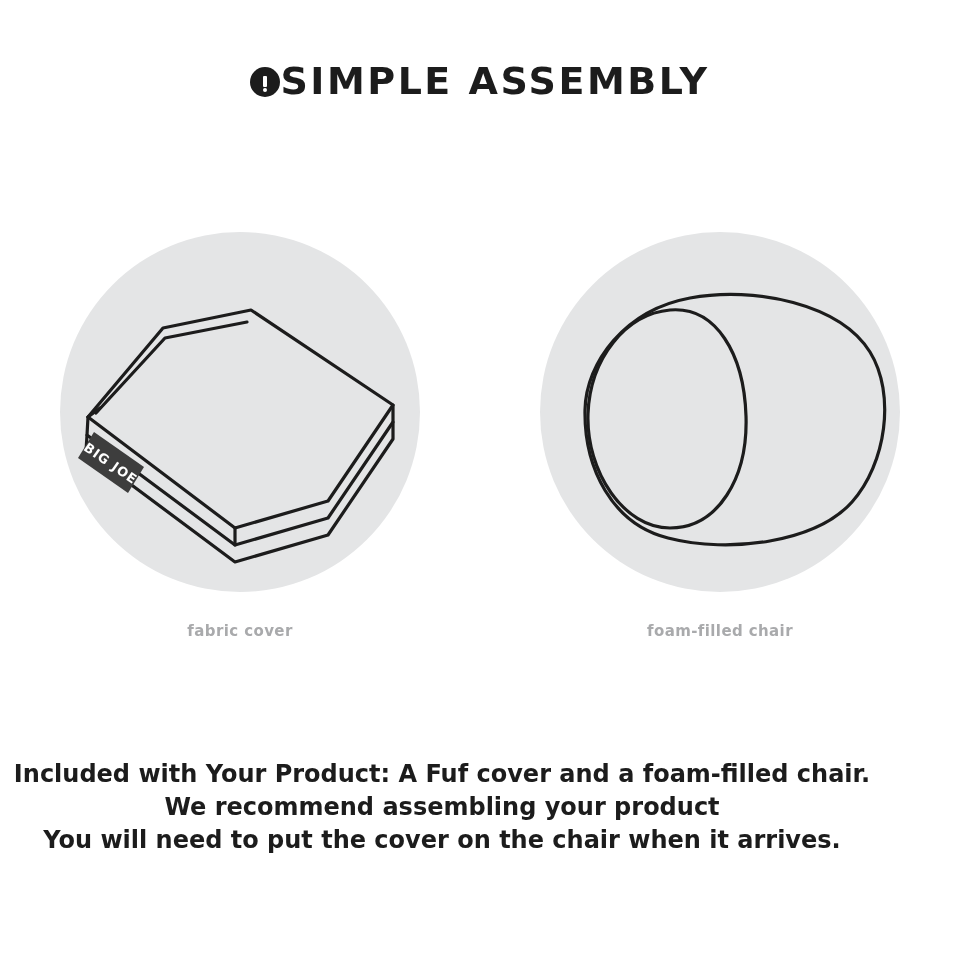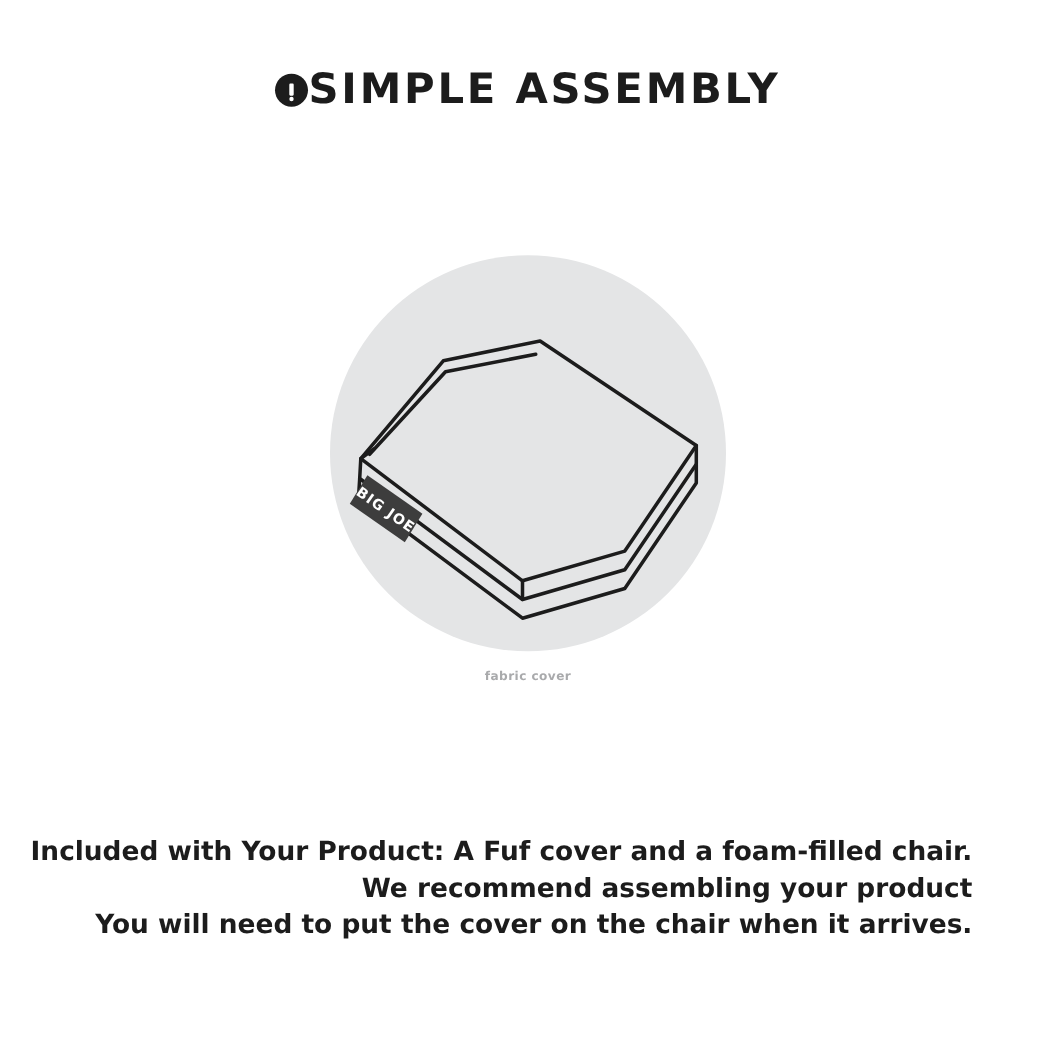--- a/index.html
+++ b/index.html
@@ -89,35 +89,35 @@
     background: #e4e5e6;
     display: flex;
     align-items: center;
     justify-content: center;
   }
   .circle svg {
     display: block;
     overflow: visible;
   }
   .panel-caption {
-    margin-top: 16px;
-    font-family: "DejaVu Sans", sans-serif;
-    font-size: 11px;
+    margin-top: 30px;
+    font-family: "DejaVu Sans", sans-serif;
+    font-size: 15px;
     font-weight: bold;
     letter-spacing: 0.4px;
     color: #a9aaac;
   }
 
   
   .copy {
     position: absolute;
     top: 758px;
     left: 0;
     width: 884px;
-    text-align: right;
+    text-align: center;
     font-family: "DejaVu Sans", sans-serif;
     font-size: 24px;
     font-weight: bold;
     color: #1c1c1c;
     line-height: 1.38;
   }
   .copy .line {
     display: block;
     white-space: nowrap;
   }
@@ -166,20 +166,42 @@
 
           <g>
             <polygon points="34,200 84,235 68,261 18,226" fill="#3d3d3d"></polygon>
             <text class="tag-text" x="51" y="236" text-anchor="middle" transform="rotate(35 51 231)">BIG JOE</text>
           </g>
         </svg>
       </div>
       <div class="panel-caption">fabric cover</div>
     </div>
 
+    <div class="panel">
+      <div class="circle">
+        <svg width="360" height="360" viewBox="0 0 360 360">
+          <g fill="none" stroke="#1c1c1c" stroke-width="3.2" stroke-linejoin="round" stroke-linecap="round">
+
+            <path d="M45 178
+                     C46 130, 85 78, 150 66
+                     C215 54, 300 72, 330 120
+                     C356 162, 346 232, 312 270
+                     C276 310, 190 322, 128 306
+                     C72 292, 44 236, 45 178 Z"></path>
+
+            <path d="M48 182
+                     C50 126, 86 82, 130 78
+                     C176 74, 204 122, 206 184
+                     C208 246, 178 296, 130 296
+                     C84 296, 46 240, 48 182 Z"></path>
+          </g>
+        </svg>
+      </div>
+      <div class="panel-caption">foam-filled chair</div>
+    </div>
 
   </div>
 
   <div class="copy">
     <span class="line">Included with Your Product: A Fuf cover and a foam-filled chair.</span>
     <span class="line">We recommend assembling your product</span>
     <span class="line">You will need to put the cover on the chair when it arrives.</span>
   </div>
 
 </div>

